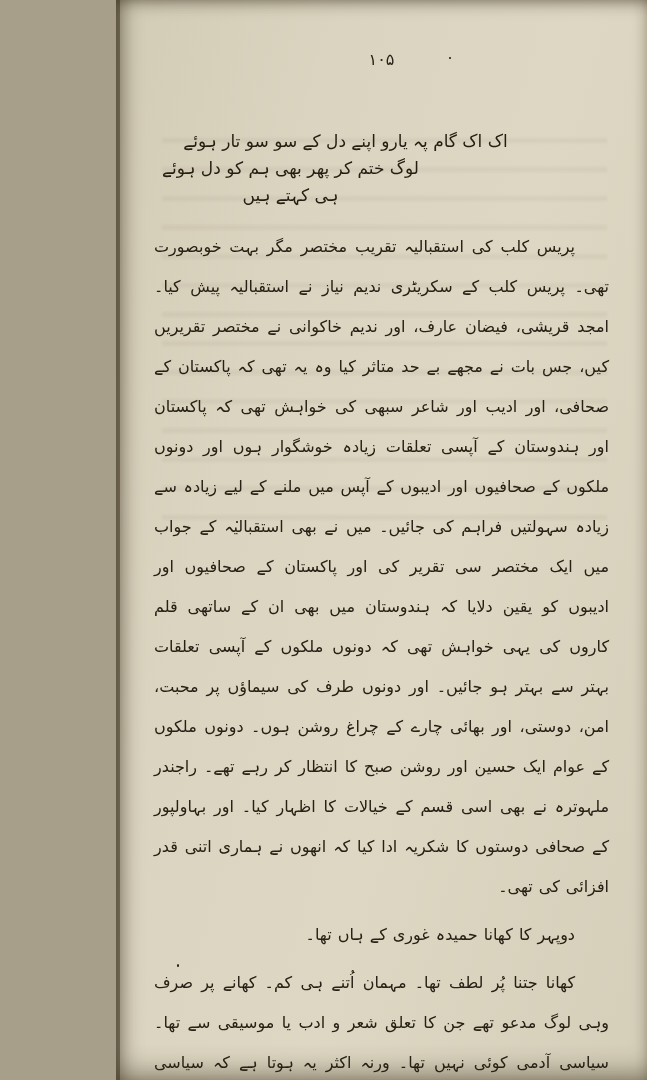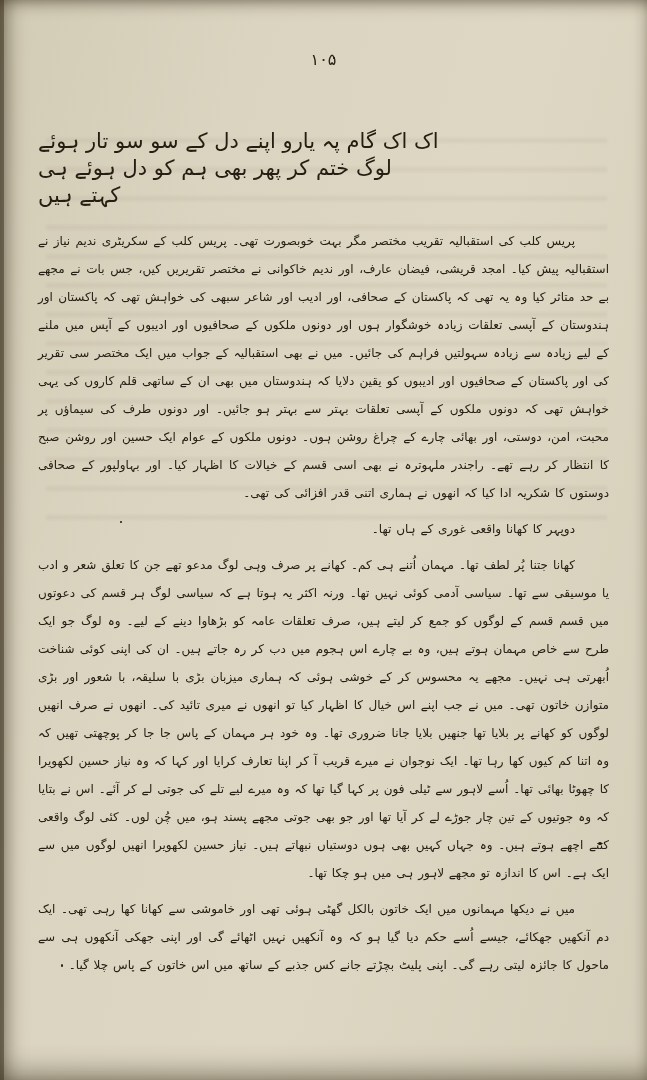--- a/index.html
+++ b/index.html
@@ -4,21 +4,21 @@
 <style>
   html,body{margin:0;padding:0;}
   body{
     width:647px;height:1080px;
     background:#a79f89;
     overflow:hidden;
     font-family:"DejaVu Sans",sans-serif;
   }
   .scan{
     position:relative;
-    width:647px;height:1080px;
+    width:531px;height:1080px;
     background:linear-gradient(105deg,#d2cbb5 0%,#dbd4c0 28%,#ded7c3 58%,#d5ceb9 100%);
   }
   
   .scan::after{
     content:"";
     position:absolute;inset:0;
     pointer-events:none;
     box-shadow:
       inset 16px 0 20px -10px rgba(58,48,28,.55),
       inset -7px 0 14px -9px rgba(58,48,28,.30),
@@ -48,32 +48,32 @@
     color:#2a2418;
     letter-spacing:1px;
   }
   .content{
     position:absolute;left:38px;right:38px;top:0;
     direction:rtl;
     color:#261f13;
   }
   .poem{
     margin-top:128px;
-    font-size:21px;
+    font-size:17px;
     line-height:27px;
-    text-align:left;
+    text-align:center;
     color:#241d11;
   }
   .poem .l1{margin-right:72px;}
   .poem .l2{margin-right:182px;}
   .paras{margin-top:18px;}
   .para{
     margin:0 0 8px 0;
-    font-size:12px;
-    line-height:28px;
+    font-size:16px;
+    line-height:40px;
     text-align:justify;
     text-align-last:right;
     text-indent:34px;
     word-spacing:1px;
     color:#262015;
   }
   .para.standalone{margin:2px 0 8px 0;}
   .speck{
     position:absolute;
     background:#1c160e;
@@ -96,21 +96,21 @@
 
   <div class="content">
 
     <div class="poem">
       <div class="l1">اک اک گام پہ یارو اپنے دل کے سو سو تار ہوئے</div>
       <div class="l2">لوگ ختم کر پھر بھی ہم کو دل ہوئے ہی کہتے ہیں</div>
     </div>
 
     <div class="paras">
       <p class="para">پریس کلب کی استقبالیہ تقریب مختصر مگر بہت خوبصورت تھی۔ پریس کلب کے سکریٹری ندیم نیاز نے استقبالیہ پیش کیا۔ امجد قریشی، فیضان عارف، اور ندیم خاکوانی نے مختصر تقریریں کیں، جس بات نے مجھے بے حد متاثر کیا وہ یہ تھی کہ پاکستان کے صحافی، اور ادیب اور شاعر سبھی کی خواہش تھی کہ پاکستان اور ہندوستان کے آپسی تعلقات زیادہ خوشگوار ہوں اور دونوں ملکوں کے صحافیوں اور ادیبوں کے آپس میں ملنے کے لیے زیادہ سے زیادہ سہولتیں فراہم کی جائیں۔ میں نے بھی استقبالیہ کے جواب میں ایک مختصر سی تقریر کی اور پاکستان کے صحافیوں اور ادیبوں کو یقین دلایا کہ ہندوستان میں بھی ان کے ساتھی قلم کاروں کی یہی خواہش تھی کہ دونوں ملکوں کے آپسی تعلقات بہتر سے بہتر ہو جائیں۔ اور دونوں طرف کی سیماؤں پر محبت، امن، دوستی، اور بھائی چارے کے چراغ روشن ہوں۔ دونوں ملکوں کے عوام ایک حسین اور روشن صبح کا انتظار کر رہے تھے۔ راجندر ملہوترہ نے بھی اسی قسم کے خیالات کا اظہار کیا۔ اور بہاولپور کے صحافی دوستوں کا شکریہ ادا کیا کہ انھوں نے ہماری اتنی قدر افزائی کی تھی۔</p>
-      <p class="para standalone">دوپہر کا کھانا واقعی غوری کے ہاں تھا۔</p>
+      <p class="para standalone">دوپہر کا کھانا حمیدہ غوری کے ہاں تھا۔</p>
       <p class="para">کھانا جتنا پُر لطف تھا۔ مہمان اُتنے ہی کم۔ کھانے پر صرف وہی لوگ مدعو تھے جن کا تعلق شعر و ادب یا موسیقی سے تھا۔ سیاسی آدمی کوئی نہیں تھا۔ ورنہ اکثر یہ ہوتا ہے کہ سیاسی لوگ ہر قسم کی دعوتوں میں قسم قسم کے لوگوں کو جمع کر لیتے ہیں، صرف تعلقات عامہ کو بڑھاوا دینے کے لیے۔ وہ لوگ جو ایک طرح سے خاص مہمان ہوتے ہیں، وہ بے چارے اس ہجوم میں دب کر رہ جاتے ہیں۔ ان کی اپنی کوئی شناخت اُبھرتی ہی نہیں۔ مجھے یہ محسوس کر کے خوشی ہوئی کہ ہماری میزبان بڑی با سلیقہ، با شعور اور بڑی متوازن خاتون تھی۔ میں نے جب اپنے اس خیال کا اظہار کیا تو انھوں نے میری تائید کی۔ انھوں نے صرف انھیں لوگوں کو کھانے پر بلایا تھا جنھیں بلایا جانا ضروری تھا۔ وہ خود ہر مہمان کے پاس جا جا کر پوچھتی تھیں کہ وہ اتنا کم کیوں کھا رہا تھا۔ ایک نوجوان نے میرے قریب آ کر اپنا تعارف کرایا اور کہا کہ وہ نیاز حسین لکھویرا کا چھوٹا بھائی تھا۔ اُسے لاہور سے ٹیلی فون پر کہا گیا تھا کہ وہ میرے لیے تلے کی جوتی لے کر آئے۔ اس نے بتایا کہ وہ جوتیوں کے تین چار جوڑے لے کر آیا تھا اور جو بھی جوتی مجھے پسند ہو، میں چُن لوں۔ کئی لوگ واقعی کتنے اچھے ہوتے ہیں۔ وہ جہاں کہیں بھی ہوں دوستیاں نبھاتے ہیں۔ نیاز حسین لکھویرا انھیں لوگوں میں سے ایک ہے۔ اس کا اندازہ تو مجھے لاہور ہی میں ہو چکا تھا۔</p>
       <p class="para">میں نے دیکھا مہمانوں میں ایک خاتون بالکل گھٹی ہوئی تھی اور خاموشی سے کھانا کھا رہی تھی۔ ایک دم آنکھیں جھکائے، جیسے اُسے حکم دیا گیا ہو کہ وہ آنکھیں نہیں اٹھائے گی اور اپنی جھکی آنکھوں ہی سے ماحول کا جائزہ لیتی رہے گی۔ اپنی پلیٹ بچڑتے جانے کس جذبے کے ساتھ میں اس خاتون کے پاس چلا گیا۔</p>
     </div>
 
   </div>
 
   <span class="speck s1"></span>
   <span class="speck s2"></span>
   <span class="speck s3"></span>
   <span class="speck s4"></span>

